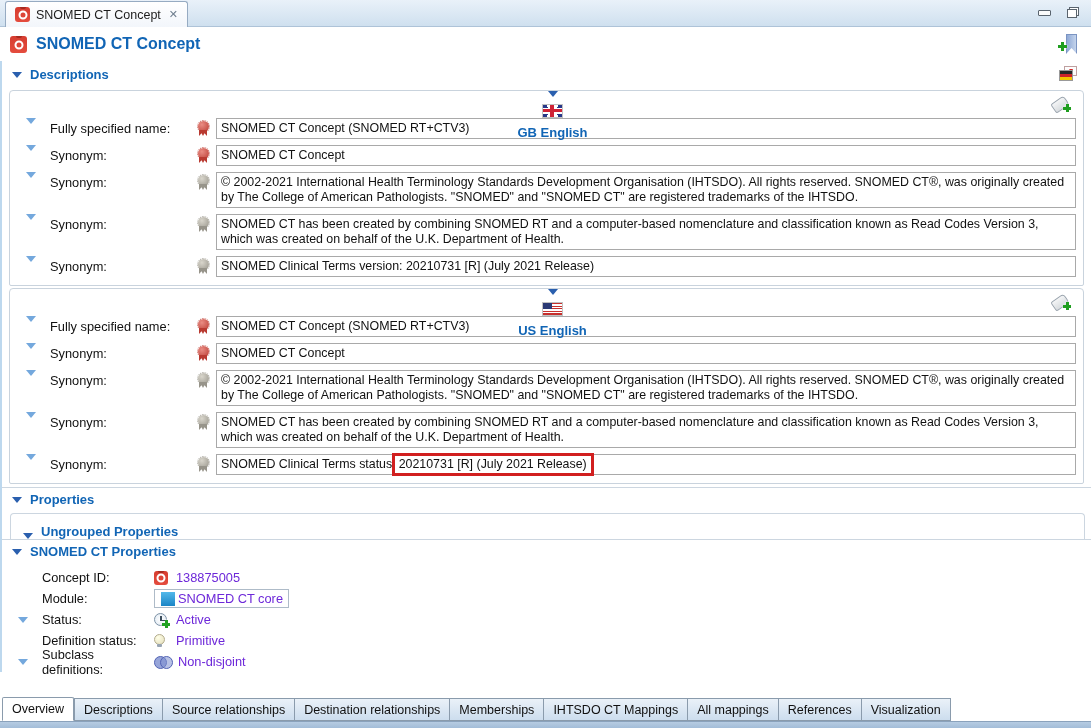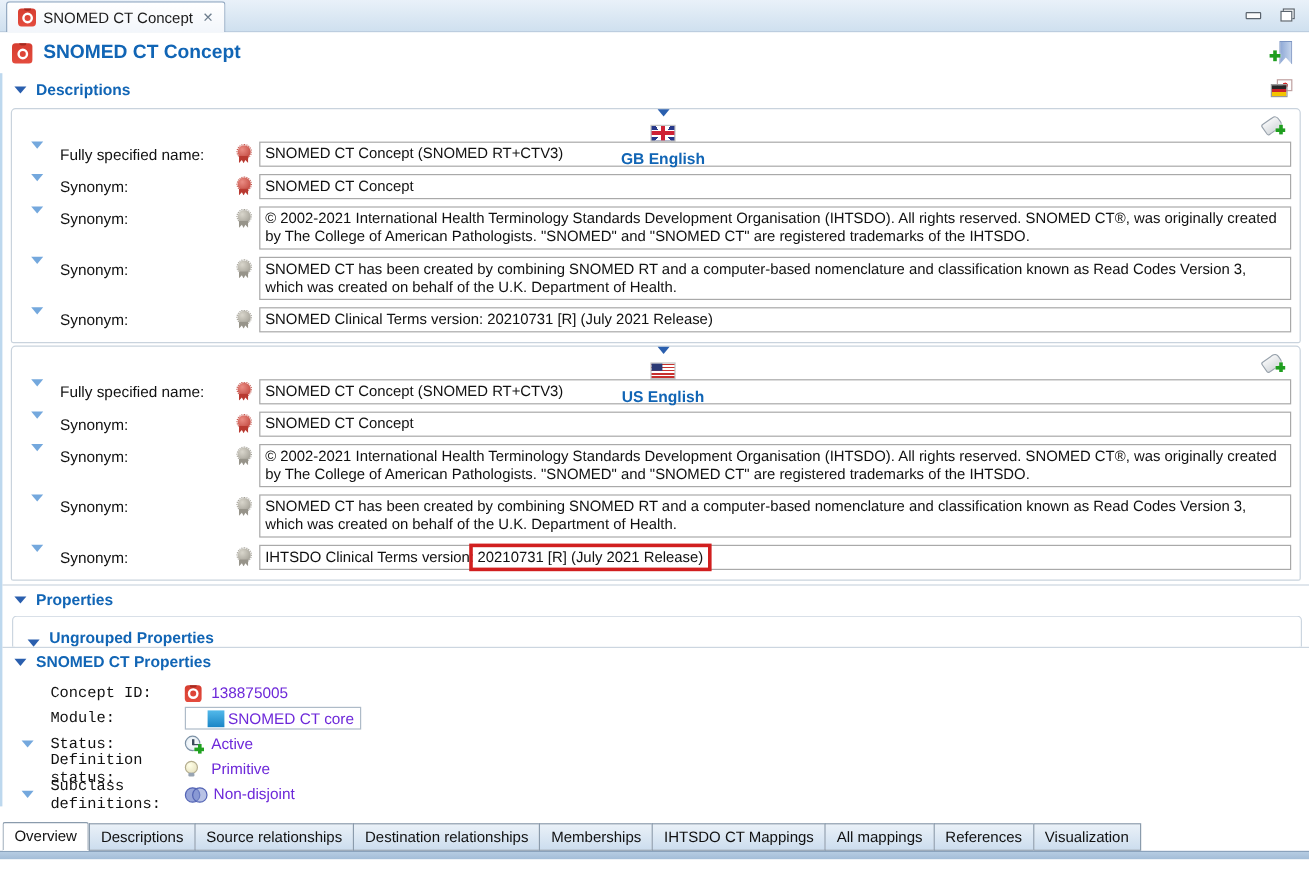--- a/index.html
+++ b/index.html
@@ -90,21 +90,21 @@
   .field.h2 { min-height:36px; }
 
   .annot { display:inline-block; border:3px solid #d11f1f; padding:1px 4px; margin:-5px 0 -5px -4px; position:relative; }
 
   
   .subbox { margin:2px 6px 0 8px; border:1px solid #ccd6e0; border-bottom:none; border-radius:4px 4px 0 0; height:26px; display:flex; align-items:flex-end; padding-left:12px; }
 
   
   .props { padding-top:4px; }
   .prop-row { display:flex; align-items:center; height:21px; padding-left:16px; }
-  .prop-label { width:112px; margin-left:14px; font-size:12.8px; color:#111; flex:0 0 auto;font-family:Liberation Mono, monospace; }
+  .prop-label { width:112px; margin-left:14px; font-size:12.8px; color:#111; flex:0 0 auto; }
   .prop-icon-cell { width:20px; flex:0 0 auto; display:flex; align-items:center; }
   .prop-value { font-size:12.8px; color:#6d28d9; margin-left:2px; }
 
   .cal-icon { width:14px; height:14px; border:1px solid #8e8e8e; background:#fff; position:relative; display:inline-block; }
   .cal-icon::before { content:''; position:absolute; left:0; top:0; right:0; height:4px; background:linear-gradient(#5fa8e8,#2f78c8); }
   .cal-day { position:absolute; left:0; right:0; bottom:0; font-size:7px; line-height:8px; text-align:center; color:#333; font-family:"Liberation Sans",sans-serif; }
 
   .clock-icon { width:13px; height:13px; border-radius:50%; border:1px solid #7d92a6; background:radial-gradient(#ffffff,#dfe9f2); position:relative; display:inline-block; }
   .clock-icon::before { content:''; position:absolute; left:5px; top:2px; width:1.5px; height:4.5px; background:#3c4c5c; }
   .clock-icon::after { content:''; position:absolute; left:6px; top:5.5px; width:3.5px; height:1.5px; background:#3c4c5c; }
@@ -114,25 +114,25 @@
 
   .bulb-icon { width:10px; height:13px; position:relative; display:inline-block; }
   .bulb-icon::before { content:''; position:absolute; left:0; top:0; width:9px; height:9px; border-radius:50%; background:radial-gradient(circle at 35% 30%, #ffffe8, #e3ddba); border:1px solid #b3ac8d; }
   .bulb-icon::after { content:''; position:absolute; left:2.5px; bottom:0; width:5px; height:3.5px; background:#98a4b2; border-radius:1px; }
 
   .venn-icon { width:18px; height:12px; position:relative; display:inline-block; }
   .venn-icon::before, .venn-icon::after { content:''; position:absolute; top:0; width:11px; height:11px; border-radius:50%; border:1px solid #5263b4; background:rgba(125,143,208,.8); }
   .venn-icon::before { left:0; }
   .venn-icon::after { left:6px; background:rgba(125,143,208,.55); }
 
-  .module-box { display:inline-flex; align-items:center; gap:3px; border:1px solid #aebbc8; background:#fff; padding:1px 5px 1px 18px; cursor:pointer; }
+  .module-box { display:inline-flex; align-items:center; gap:3px; border:1px solid #aebbc8; background:#fff; padding:1px 5px 1px 6px; cursor:pointer; }
   .ihtsdo-icon { width:14px; height:14px; background:linear-gradient(#53b9ea,#1a85c6); display:inline-block; }
 
   
-  .footer { position:absolute; left:0; right:0; bottom:12px; }
+  .footer { position:absolute; left:0; right:0; bottom:0; }
   .foot-tabs { display:flex; align-items:flex-end; height:24px; padding-left:2px; }
   .foot-tab { height:23px; display:flex; align-items:center; padding:0 9px; font-size:12.5px; color:#111;
     background:linear-gradient(#eaf1f8,#ccddee); border:1px solid #8a9bac; border-right:none; cursor:pointer; }
   .foot-tab:last-child { border-right:1px solid #8a9bac; }
   .foot-tab.active { background:#fff; border-bottom:1px solid #fff; height:24px; border-radius:2px 2px 0 0; border-right:1px solid #8a9bac; z-index:2; position:relative; }
   .foot-strip { height:7px; background:linear-gradient(#b6cce2,#a3bdd8); border-top:1px solid #8aa2bc; }
 </style>
 </head>
 <body>
 
@@ -267,21 +267,21 @@
           </span>
         <div class="field h2">SNOMED CT has been created by combining SNOMED RT and a computer-based nomenclature and classification known as Read Codes Version 3, which was created on behalf of the U.K. Department of Health.</div>
       </div>
 
       <div class="desc-row" style="margin-bottom:0">
         <span class="row-tri"></span>
         <span class="row-label">Synonym:</span>
         <span class="badge-cell">
             <span class="rosette gray"></span>
           </span>
-        <div class="field"><span>IHTSDO Clinical Terms version:</span><span class="annot">20210731 [R] (July 2021 Release)</span></div>
+        <div class="field"><span>SNOMED Clinical Terms status:</span><span class="annot">20210731 [R] (July 2021 Release)</span></div>
       </div>
     </div>
 
     <div class="sec-header bordered" style="margin-top:3px">
       <span class="tri-solid"></span>
       <span class="sec-title">Properties</span>
     </div>
 
     <div class="subbox">
       <span class="tri-solid"></span>

